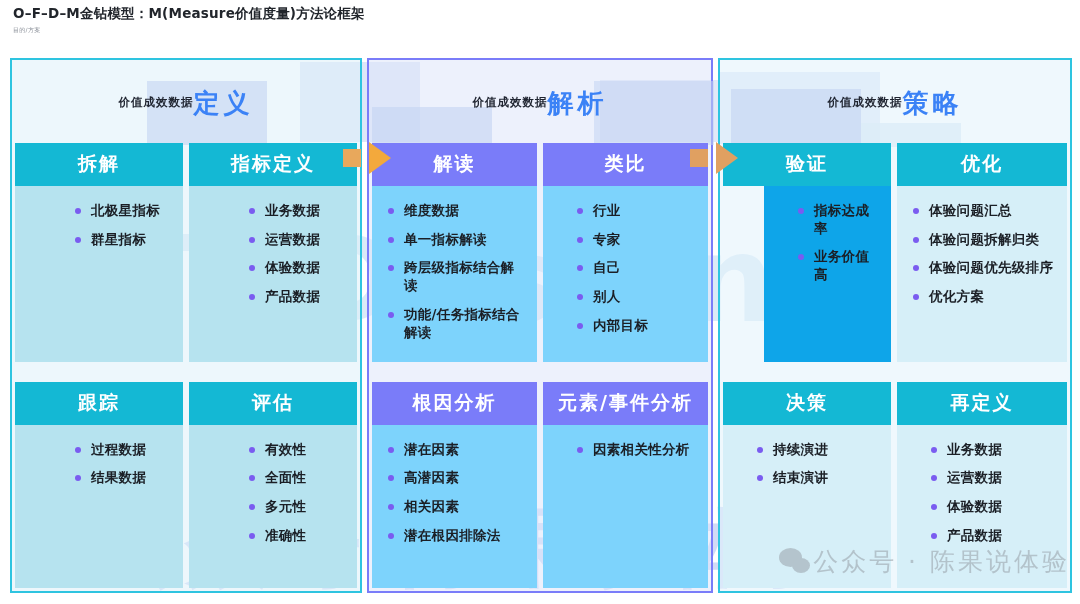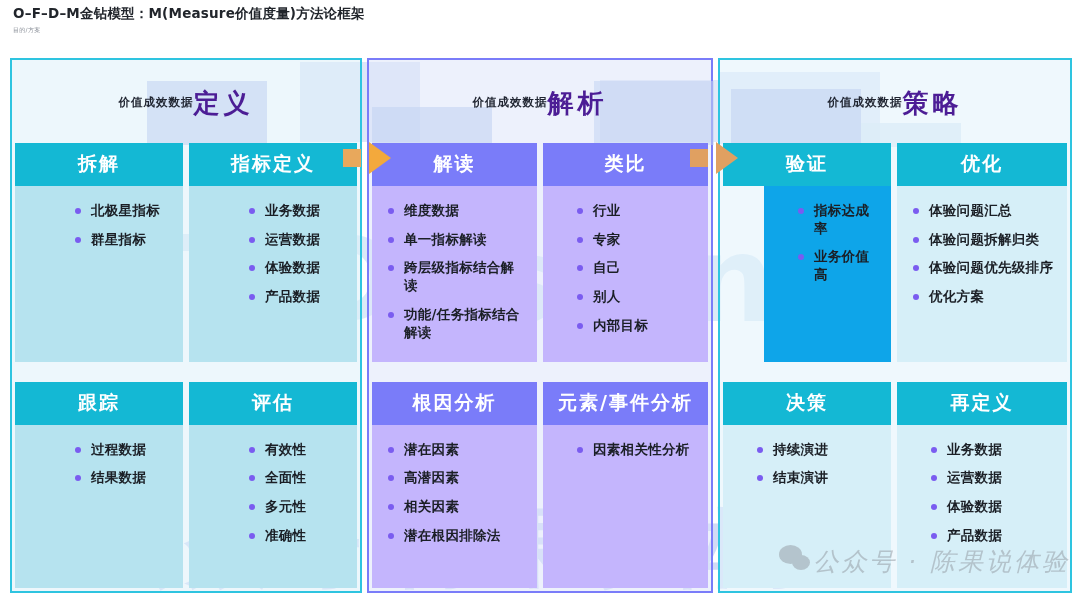--- a/index.html
+++ b/index.html
@@ -35,22 +35,22 @@
     white-space: nowrap; letter-spacing: 4px;
   }
   .wm-nt {
     position: absolute;
     font-size: 120px; font-weight: 800;
     color: #cfe4f5; opacity: .75;
     white-space: nowrap; letter-spacing: 2px;
   }
   .wm-corner {
     position: absolute; right: 10px; bottom: 26px;
-    display: flex; 
-    z-index: 30; opacity: .55; font-style: italic;
+    display: flex; align-items: center; 
+    z-index: 30; opacity: .55;
   }
   .wm-corner .wtxt {
     font-size: 25px; color: #98a0a8; letter-spacing: 3px; white-space: nowrap;
   }
   .wechat-glyph { position: relative; width: 34px; height: 28px; }
   .wechat-glyph .b1, .wechat-glyph .b2 {
     position: absolute; background: #9aa2aa; border-radius: 50%;
   }
   .wechat-glyph .b1 { width: 23px; height: 19px; left: 0; top: 0; }
   .wechat-glyph .b2 { width: 18px; height: 15px; left: 13px; top: 10px; }
@@ -77,21 +77,21 @@
   .sec-head {
     height: 83px; position: relative;
     display: flex; 
     align-items: center; justify-content: center;
   }
   .sec-kicker {
     font-size: 11.5px; font-weight: 700; color: #1f2430;
     letter-spacing: 1px; margin-bottom: 1px; z-index: 3;
   }
   .sec-title {
-    font-size: 26px; font-weight: 700; color: #4c1d95;
+    font-size: 26px; font-weight: 700; color: #3b82f6;
     letter-spacing: 4px; line-height: 1.1; z-index: 3;
   }
   .sec-head .hb { position: absolute; z-index: 1; }
 
   
   .connector {
     position: absolute; top: 83px; z-index: 25;
     display: flex; align-items: center; gap: 8px;
     transform: translateY(-50%);
   }
@@ -115,21 +115,21 @@
     color: #ffffff; font-size: 19px; font-weight: 700; letter-spacing: 2px;
     white-space: nowrap;
   }
   .card-head.teal { background: #14b8d4; }
   .card-head.purple { background: #7a7cf9; }
   .card-body {
     flex: 1; padding: 16px 10px 8px 14px;
   }
   .card-body.teal { background: #b6e3ef; padding-left: 40px; }
   .card-body.teal-l { background: #d6eff8; }
-  .card-body.purple { background: #c4b5fd; }
+  .card-body.purple { background: #7dd3fc; }
   .card-body.purple-l { background: #0ea5e9; margin-left: 41px; }
 
   .bullets { list-style: none; }
   .bullets li {
     position: relative;
     padding-left: 18px;
     margin-bottom: 11px;
     font-size: 13.5px; font-weight: 700; color: #1b1f26;
     line-height: 1.32; letter-spacing: .3px;
   }

